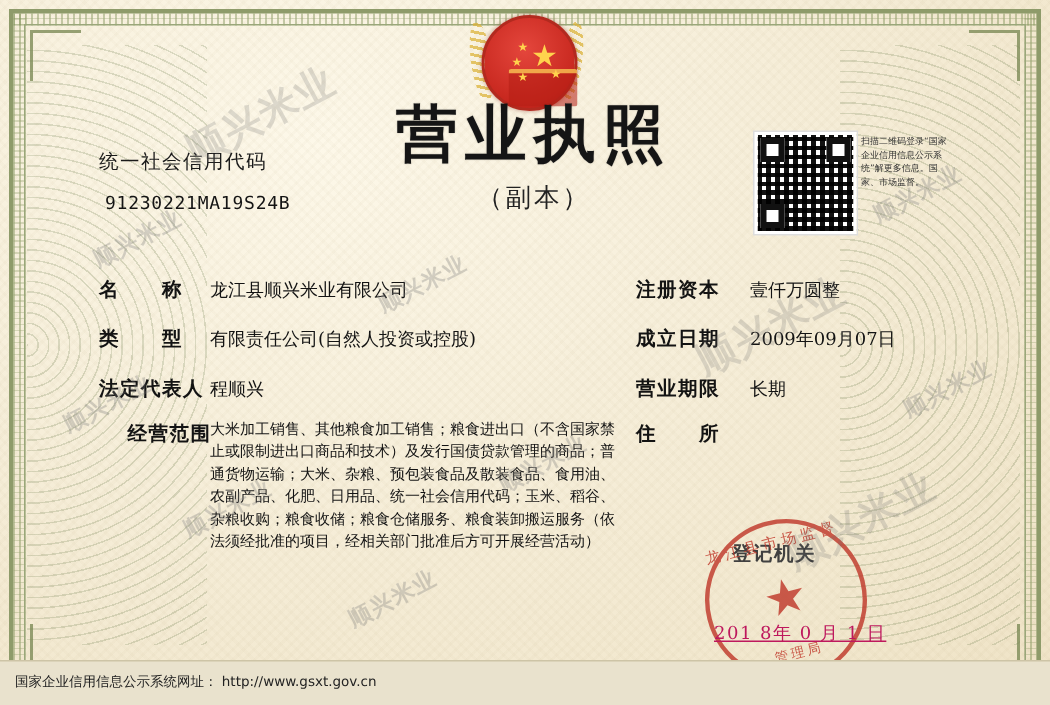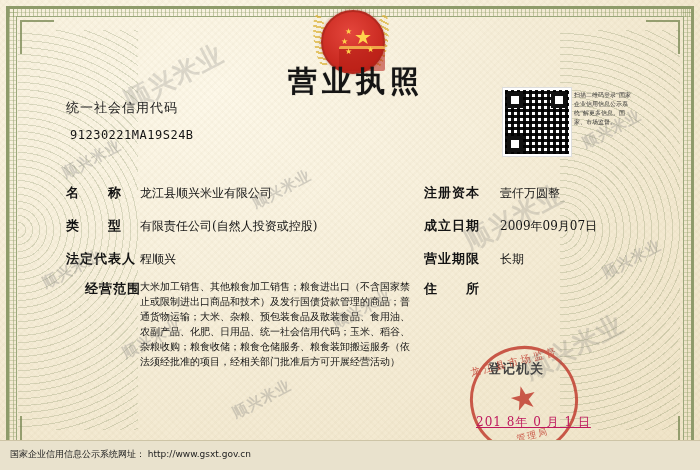--- a/index.html
+++ b/index.html
@@ -132,21 +132,21 @@
   .emblem .wheat-r { left: 62px; transform: rotate(8deg); }
 
   
   .title {
     position: absolute;
     left: 238px; top: 62px;
     width: 236px;
     text-align: center;
     font-family: Liberation Serif, serif;
     font-weight: bold;
-    font-size: 29px;
+    font-size: 41px;
     letter-spacing: 5px;
     color: #151515;
     text-shadow: 0 0 1px rgba(0,0,0,.3);
   }
   .subtitle {
     position: absolute;
     left: 238px; top: 120px;
     width: 236px;
     text-align: center;
     font-family: "DejaVu Serif", "Liberation Serif", serif;
@@ -375,20 +375,21 @@
       <div class="gate"></div>
       <div class="star big">★</div>
       <div class="star s1">★</div>
       <div class="star s2">★</div>
       <div class="star s3">★</div>
       <div class="star s4">★</div>
     </div>
   </div>
 
   <div class="title">营业执照</div>
+  <div class="subtitle">（副本）</div>
 
   <div class="code-label">统一社会信用代码</div>
   <div class="code-value">91230221MA19S24B</div>
 
   <div class="qr">
     <div class="eye a"></div>
     <div class="eye b"></div>
     <div class="eye c"></div>
   </div>
   <div class="qr-note">扫描二维码登录“国家企业信用信息公示系统”解更多信息。国家、市场监督。</div>

